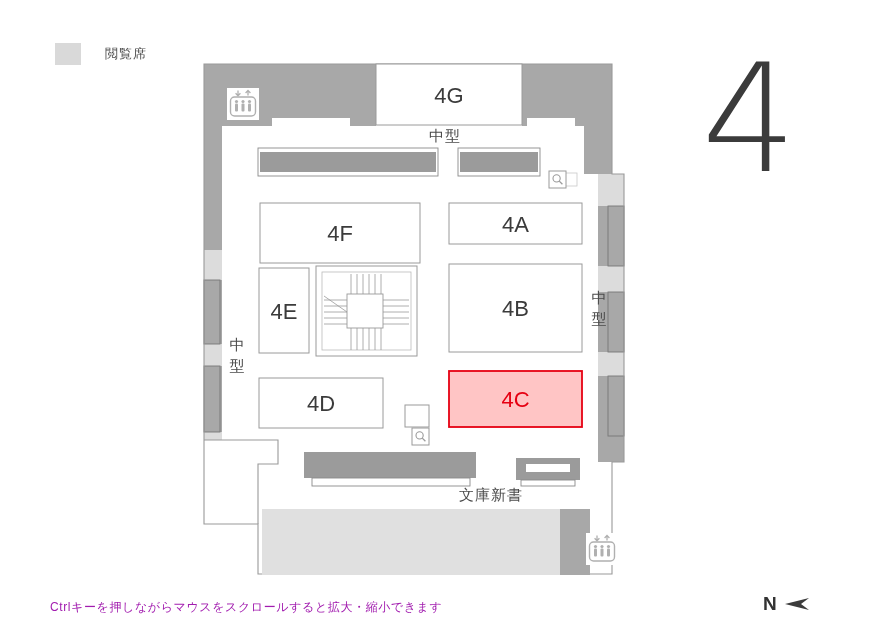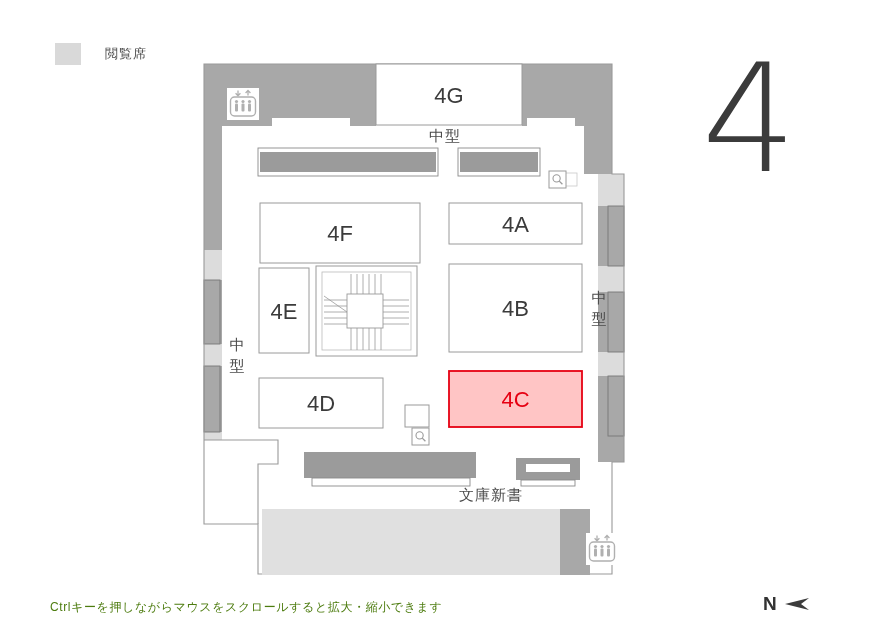--- a/index.html
+++ b/index.html
@@ -55,21 +55,21 @@
     width: 869px;
     height: 643px;
   }
 
   
   #hint {
     position: absolute;
     left: 50px;
     top: 599px;
     font-size: 12px;
-    color: #4d7c0f;
+    color: #a21caf;
     letter-spacing: 0.6px;
     white-space: nowrap;
   }
   #compass {
     position: absolute;
     left: 763px;
     top: 593px;
     display: flex;
     align-items: center;
     gap: 4px;

